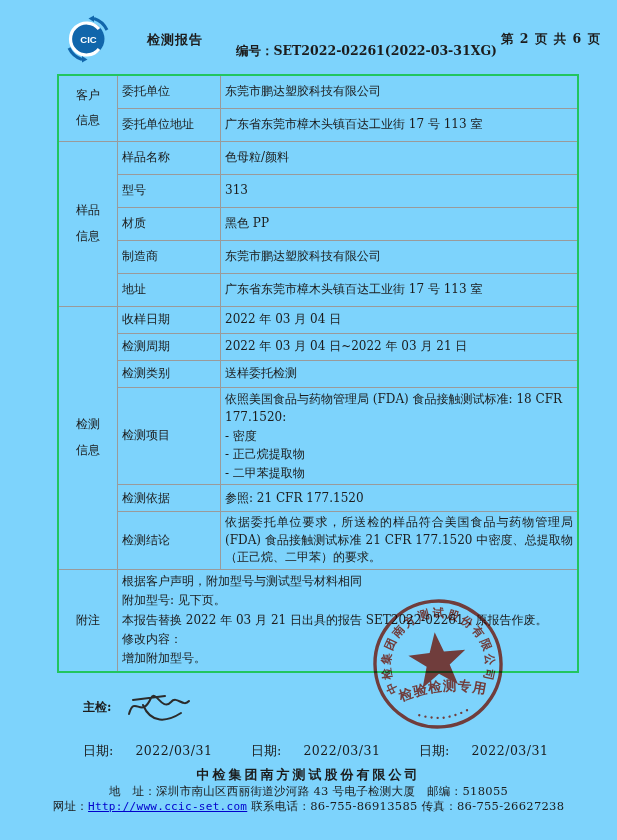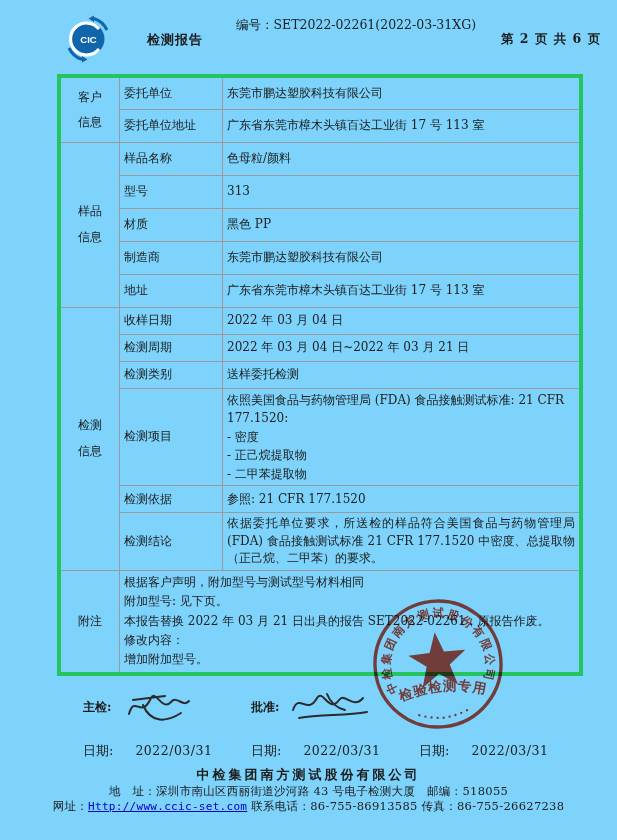--- a/index.html
+++ b/index.html
@@ -8,28 +8,28 @@
     width:617px;height:840px;
     background:#7dd3fc;
     font-family:"DejaVu Serif","Liberation Serif",serif;
     color:#1c1c1c;
     overflow:hidden;
     padding-left:48px;
   }
   
   .hdr-logo{position:absolute;left:61px;top:15px;width:54px;height:48px;}
   .hdr-title{position:absolute;left:147px;top:31px;font-size:13px;font-weight:bold;letter-spacing:1px;}
-  .hdr-no{position:absolute;left:236px;top:17px;font-size:12.5px;font-weight:normal;}
+  .hdr-no{position:absolute;left:236px;top:43px;font-size:12.5px;font-weight:bold;}
   .hdr-page{position:absolute;left:501px;top:31px;font-size:12.5px;font-weight:bold;letter-spacing:1px;}
   
   table.report{
     position:absolute;left:57px;top:74px;
     border-collapse:collapse;table-layout:fixed;
     width:504px;
-    border:4px solid #22c55e;
+    border:2px solid #22c55e;
   }
   table.report td{
     border:1px solid #9a9a9a;
     font-size:12px;
     padding:2px 4px;
     vertical-align:middle;
   }
   td.cat{
     width:50px;text-align:center;
     white-space:pre-line;line-height:2.1;
@@ -131,21 +131,21 @@
     <tr class="h27">
       <td class="lbl">检测周期</td>
       <td class="val">2022 年 03 月 04 日~2022 年 03 月 21 日</td>
     </tr>
     <tr class="h27">
       <td class="lbl">检测类别</td>
       <td class="val">送样委托检测</td>
     </tr>
     <tr class="hproj">
       <td class="lbl">检测项目</td>
-      <td class="val">依照美国食品与药物管理局 (FDA) 食品接触测试标准: 21 CFR
+      <td class="val">依照美国食品与药物管理局 (FDA) 食品接触测试标准: 18 CFR
 177.1520:
 - 密度
 - 正己烷提取物
 - 二甲苯提取物</td>
     </tr>
     <tr class="h27">
       <td class="lbl">检测依据</td>
       <td class="val">参照: 21 CFR 177.1520</td>
     </tr>
     <tr class="hconc">
@@ -163,26 +163,20 @@
     </tr>
   </tbody>
     </table>
 
   <div class="sig-block">
     <div class="sig-row">
       <div class="sig-cell">
         <span class="sig-label">主检:</span>
         <svg class="sig-img" width="80" height="42" viewBox="0 0 80 42">
           <path d="M10,28 C16,8 22,34 32,12 C37,3 43,26 52,16 C58,9 64,22 70,15 M24,19 C32,38 48,36 62,27 M14,14 L46,10" fill="none" stroke="#2b2b2b" stroke-width="2" stroke-linecap="round"></path>
-        </svg>
-      </div>
-      <div class="sig-cell">
-        <span class="sig-label">批准:</span>
-        <svg class="sig-img" width="86" height="42" viewBox="0 0 86 42">
-          <path d="M6,24 C12,6 20,30 30,12 C36,2 42,28 52,14 C58,6 66,24 76,12 M12,32 C34,28 58,30 80,26 M40,8 C44,18 50,22 58,24" fill="none" stroke="#2b2b2b" stroke-width="2" stroke-linecap="round"></path>
         </svg>
       </div>
     </div>
     <div class="date-row">
       <div class="date-cell">
         <span class="date-label">日期:</span>
         <span class="date-value">2022/03/31</span>
       </div>
       <div class="date-cell">
         <span class="date-label">日期:</span>

